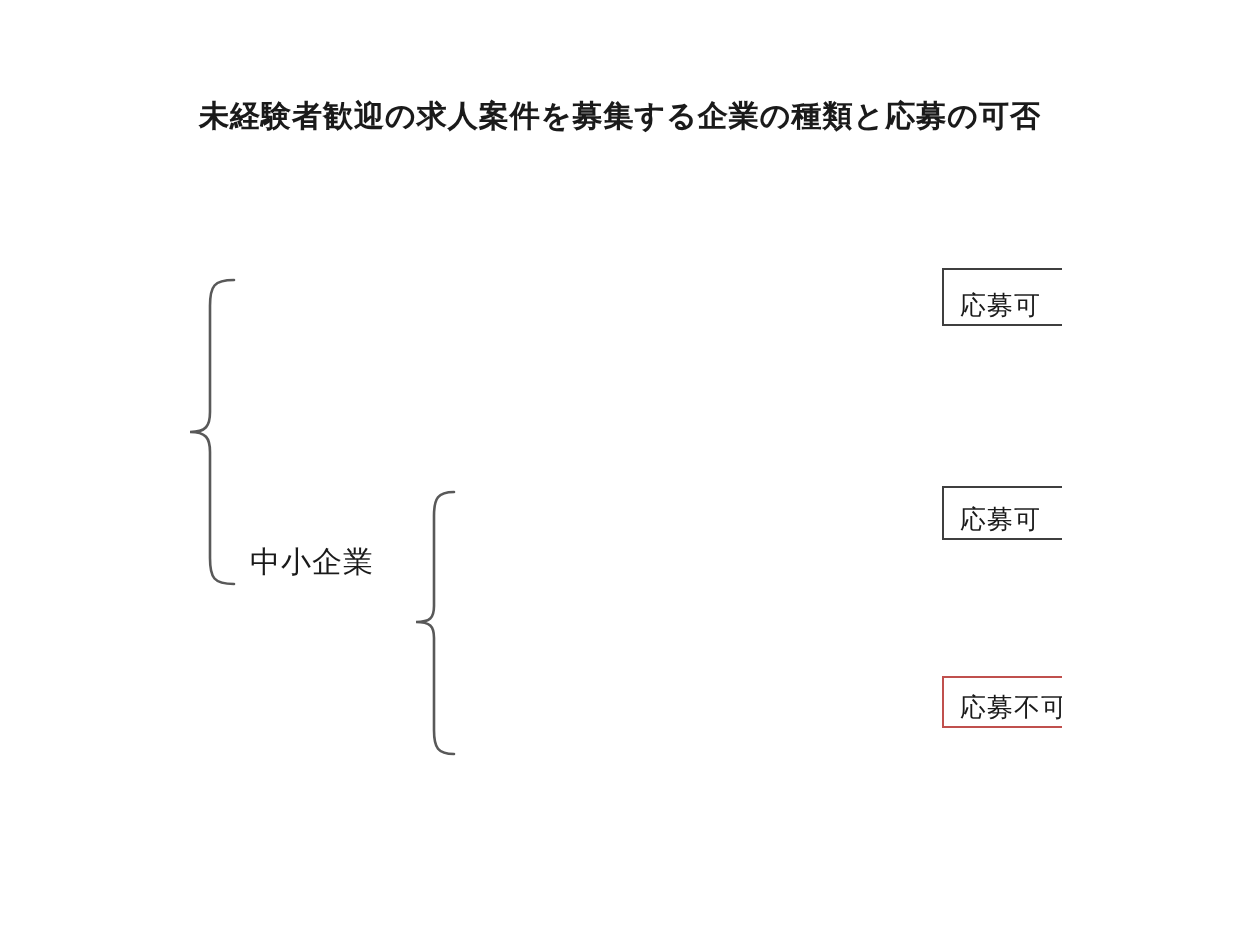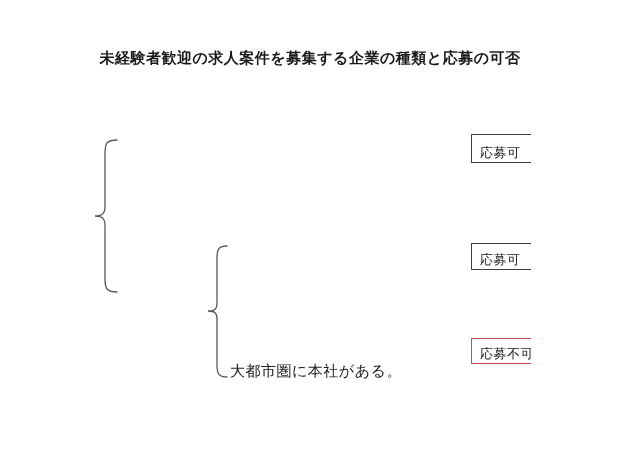--- a/index.html
+++ b/index.html
@@ -74,29 +74,29 @@
 
   <svg class="brace brace-large" width="24" height="154" viewBox="0 0 24 154">
     <path d="M 23,1 C 13,1 11,4 11,14 L 11,67 C 11,74 9,77 1,77 C 9,77 11,80 11,87 L 11,140 C 11,150 13,153 23,153"></path>
   </svg>
 
 
   <div class="status-box box-1">
     <span>応募可</span>
   </div>
 
+  <div class="label label-b">中小企業</div>
 
   <svg class="brace brace-small" width="21" height="133" viewBox="0 0 21 133">
     <path d="M 20,1 C 12,1 10,4 10,13 L 10,58 C 10,64 8,66 1,66 C 8,66 10,68 10,74 L 10,120 C 10,129 12,132 20,132"></path>
   </svg>
 
 
   <div class="status-box box-2">
     <span>応募可</span>
   </div>
 
-  <div class="label label-b2">大都市圏に本社がある。</div>
 
   <div class="status-box box-3">
     <span>応募不可</span>
   </div>
 
 </div>
 
 </body></html>

